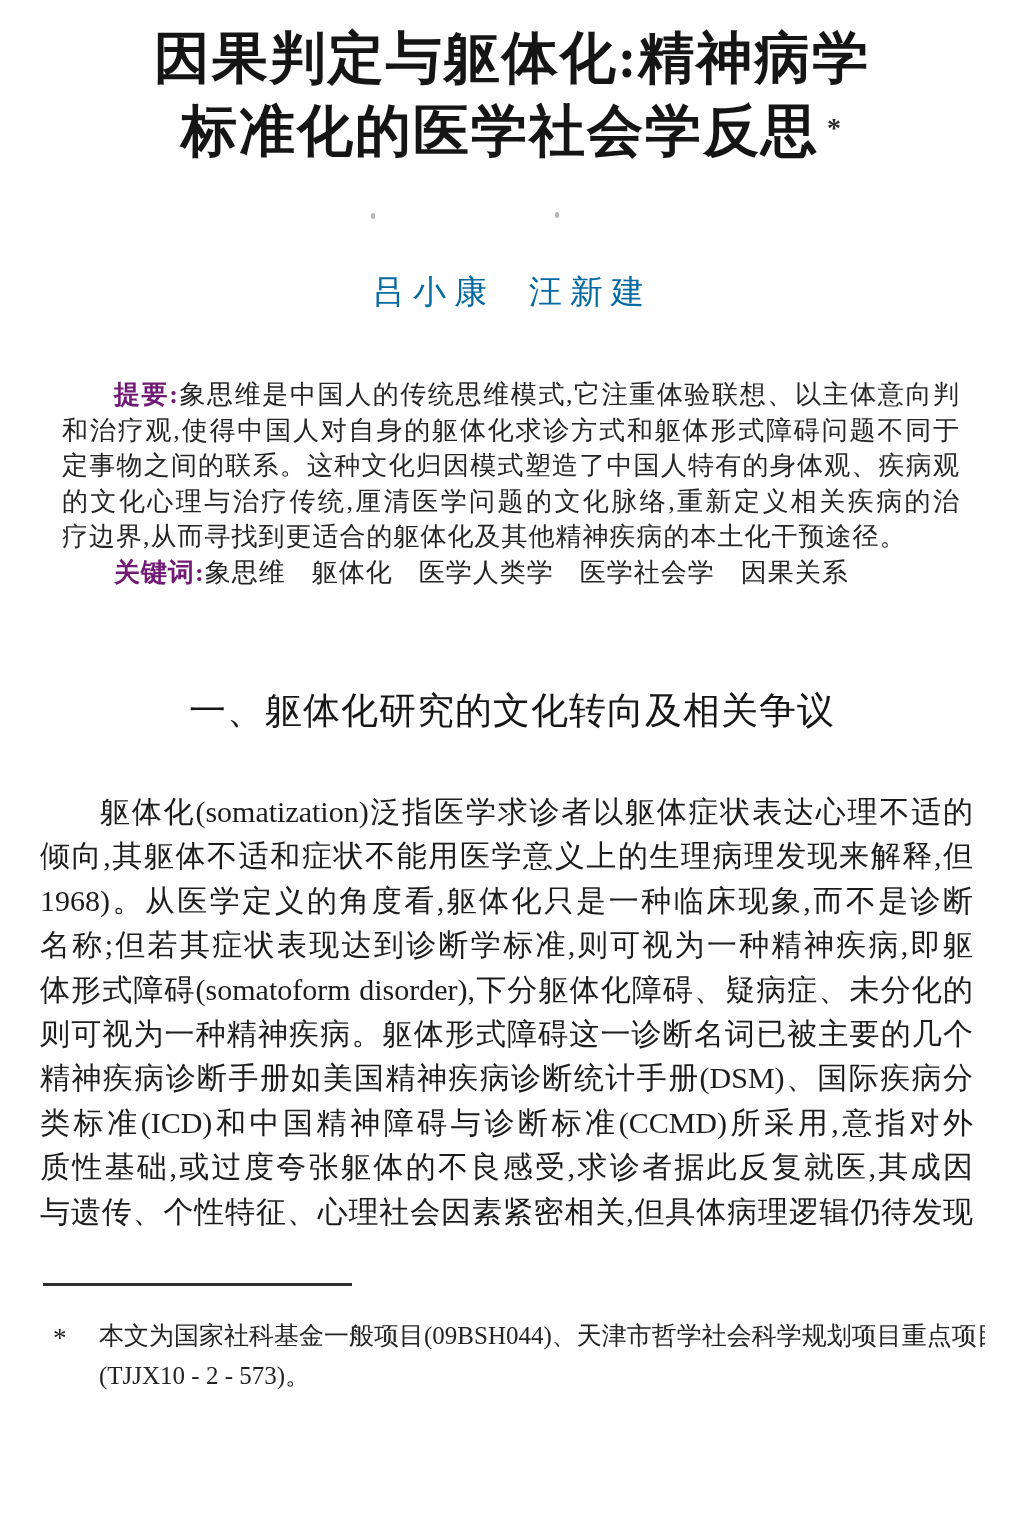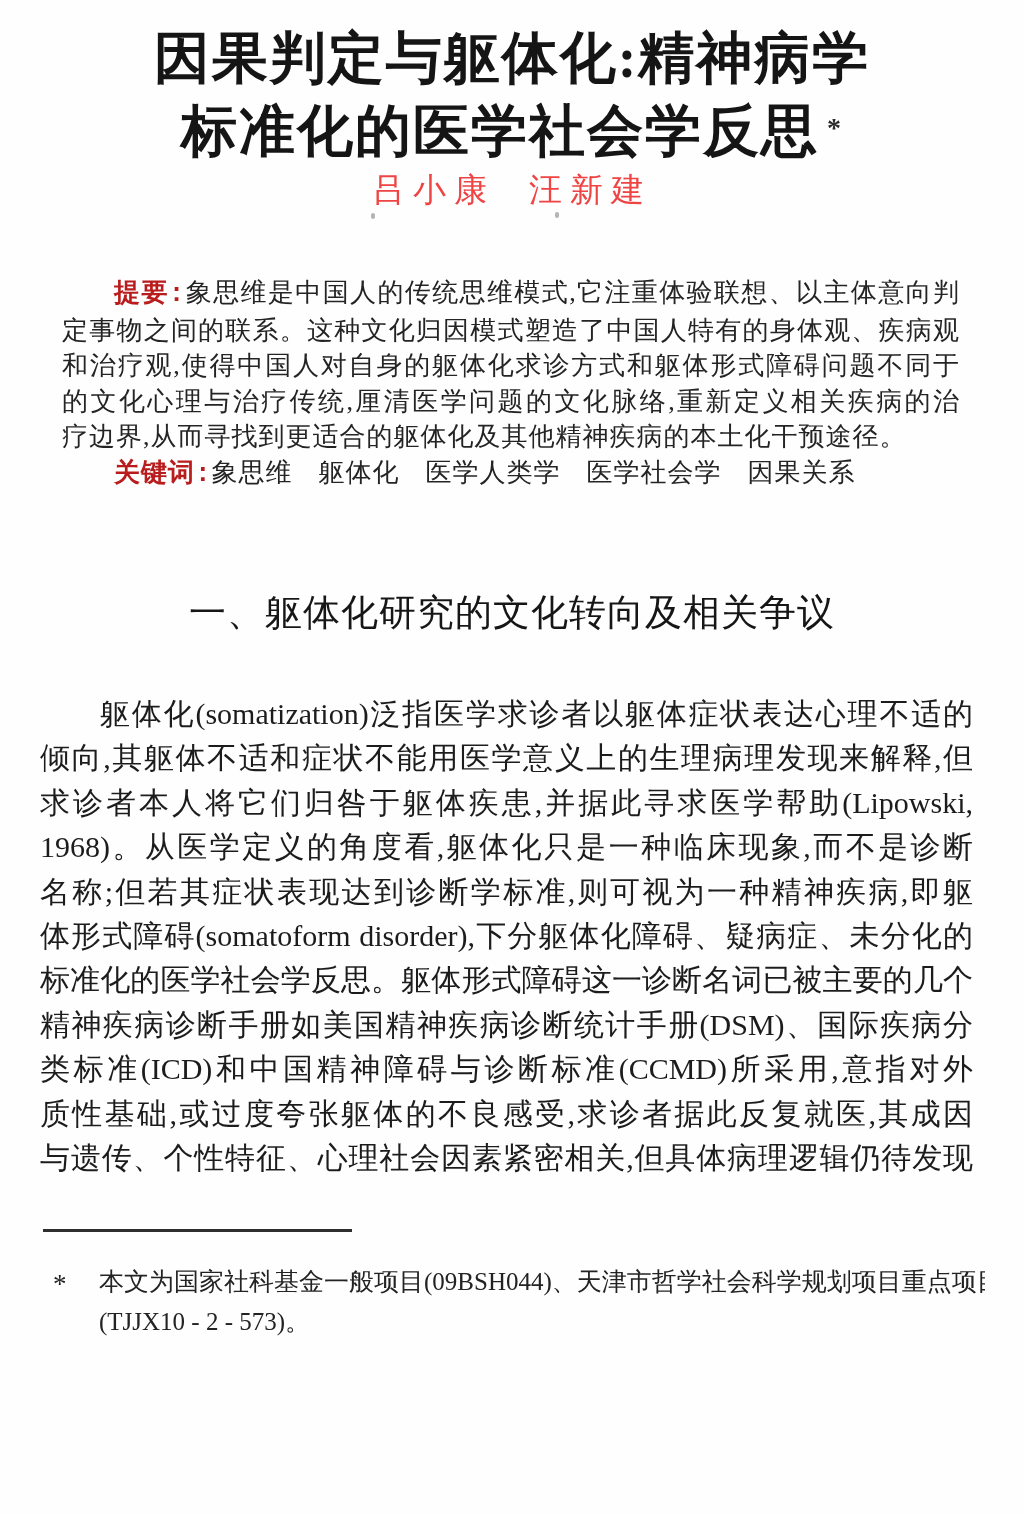--- a/index.html
+++ b/index.html
@@ -37,41 +37,42 @@
     color:#2a2a2a;
   }
 
   
   .speck{position:absolute;width:4px;height:6px;background:#8d8d8d;opacity:.65;border-radius:2px;}
   .speck.a{left:371px;top:213px;}
   .speck.b{left:555px;top:212px;}
 
   
   .authors{
+    margin-top:102px;
     text-align:center;
     font-size:33px;
     letter-spacing:8px;
-    color:#ef4444;
+    color:#0369a1;
   }
   .authors .author + .author{margin-left:34px;}
 
   
   .abstract{
     margin:62px 64px 0 62px;   
     font-size:26px;
     line-height:35.5px;
     color:#242424;
   }
   .abstract .line{letter-spacing:1px;}
   .abstract .first{text-indent:52px;}
   .bold-label{
-    font-family:Liberation Mono, monospace;
+    font-family:Liberation Serif, serif;
     font-weight:700;
     letter-spacing:1px;
-    color:#b91c1c;
+    color:#701a75;
   }
   .keywords{padding-left:52px;letter-spacing:1px;}
   .keywords .kw{margin-right:26px;}
   .keywords .kw:last-child{margin-right:0;}
 
   
   .section-heading{
     margin-top:96px;
     text-align:center;
     font-family:"Liberation Sans","DejaVu Sans",sans-serif;
@@ -124,37 +125,36 @@
 
   <span class="speck a"></span>
   <span class="speck b"></span>
 
   <div class="authors">
     <span class="author">吕小康</span><span class="author">汪新建</span>
   </div>
 
   <div class="abstract">
     <div class="line stretch first"><span class="bold-label">提要:</span><span>象思维是中国人的传统思维模式,它注重体验联想、以主体意向判</span></div>
+    <div class="line stretch">和治疗观,使得中国人对自身的躯体化求诊方式和躯体形式障碍问题不同于</div>
     <div class="line stretch">定事物之间的联系。这种文化归因模式塑造了中国人特有的身体观、疾病观</div>
-    <div class="line stretch">和治疗观,使得中国人对自身的躯体化求诊方式和躯体形式障碍问题不同于</div>
     <div class="line stretch">的文化心理与治疗传统,厘清医学问题的文化脉络,重新定义相关疾病的治</div>
     <div class="line">疗边界,从而寻找到更适合的躯体化及其他精神疾病的本土化干预途径。</div>
     <div class="line keywords"><span class="bold-label">关键词:</span><span class="kw">象思维</span><span class="kw">躯体化</span><span class="kw">医学人类学</span><span class="kw">医学社会学</span><span class="kw">因果关系</span></div>
   </div>
 
   <div class="section-heading line">一、躯体化研究的文化转向及相关争议</div>
 
   <div class="body-text">
     <div class="line stretch first">躯体化(somatization)泛指医学求诊者以躯体症状表达心理不适的</div>
     <div class="line stretch">倾向,其躯体不适和症状不能用医学意义上的生理病理发现来解释,但</div>
-    <div class="line stretch">求诊者本人将它们归咎于躯体疾患,并据此寻求医学帮助(Lipowski,</div>
     <div class="line stretch">1968)。从医学定义的角度看,躯体化只是一种临床现象,而不是诊断</div>
     <div class="line stretch">名称;但若其症状表现达到诊断学标准,则可视为一种精神疾病,即躯</div>
     <div class="line stretch">体形式障碍(somatoform disorder),下分躯体化障碍、疑病症、未分化的</div>
-    <div class="line stretch">标准化的医学社会学反思。躯体形式障碍这一诊断名词已被主要的几个</div>
+    <div class="line stretch">则可视为一种精神疾病。躯体形式障碍这一诊断名词已被主要的几个</div>
     <div class="line stretch">精神疾病诊断手册如美国精神疾病诊断统计手册(DSM)、国际疾病分</div>
     <div class="line stretch">类标准(ICD)和中国精神障碍与诊断标准(CCMD)所采用,意指对外</div>
     <div class="line stretch">质性基础,或过度夸张躯体的不良感受,求诊者据此反复就医,其成因</div>
     <div class="line stretch">与遗传、个性特征、心理社会因素紧密相关,但具体病理逻辑仍待发现</div>
   </div>
 
   <hr class="fn-rule">
   <div class="footnote">
     <div class="marker">*</div>
     <div class="fn-lines">

